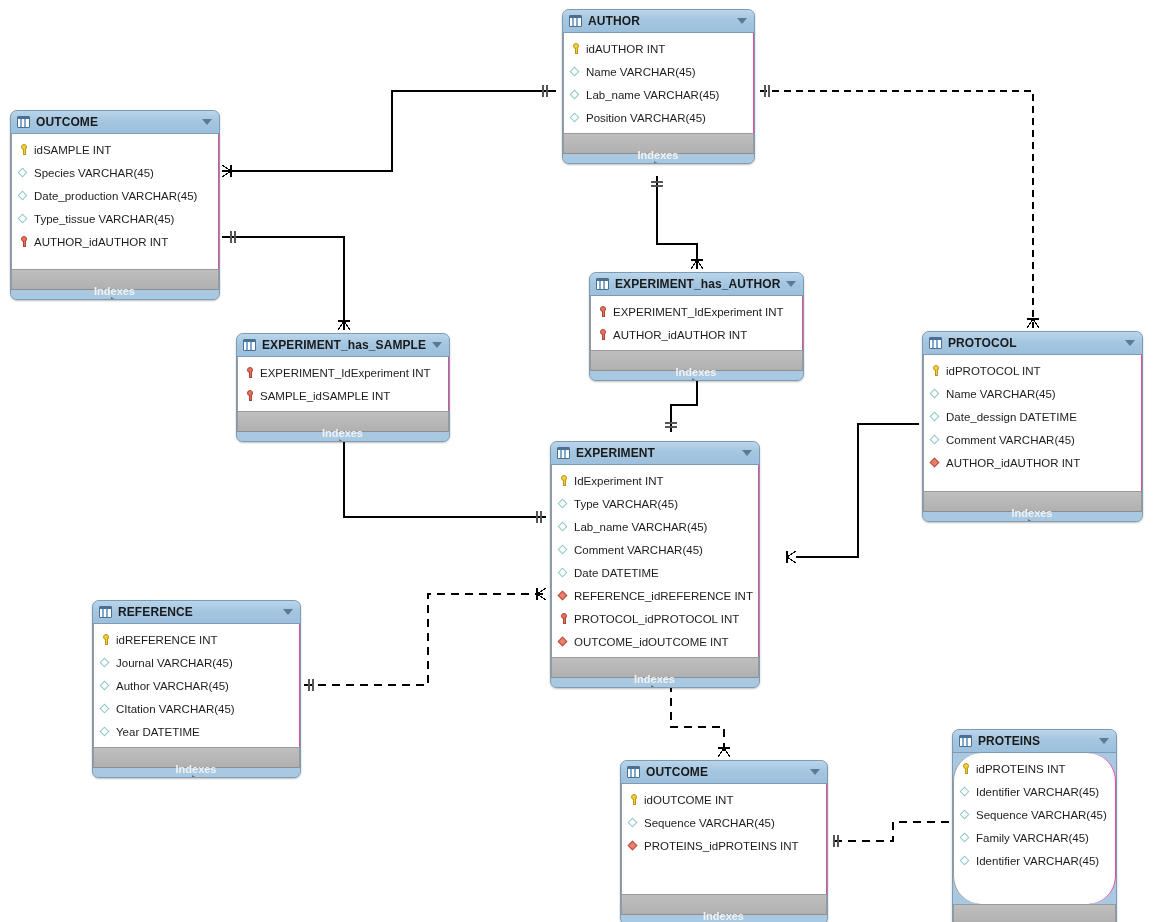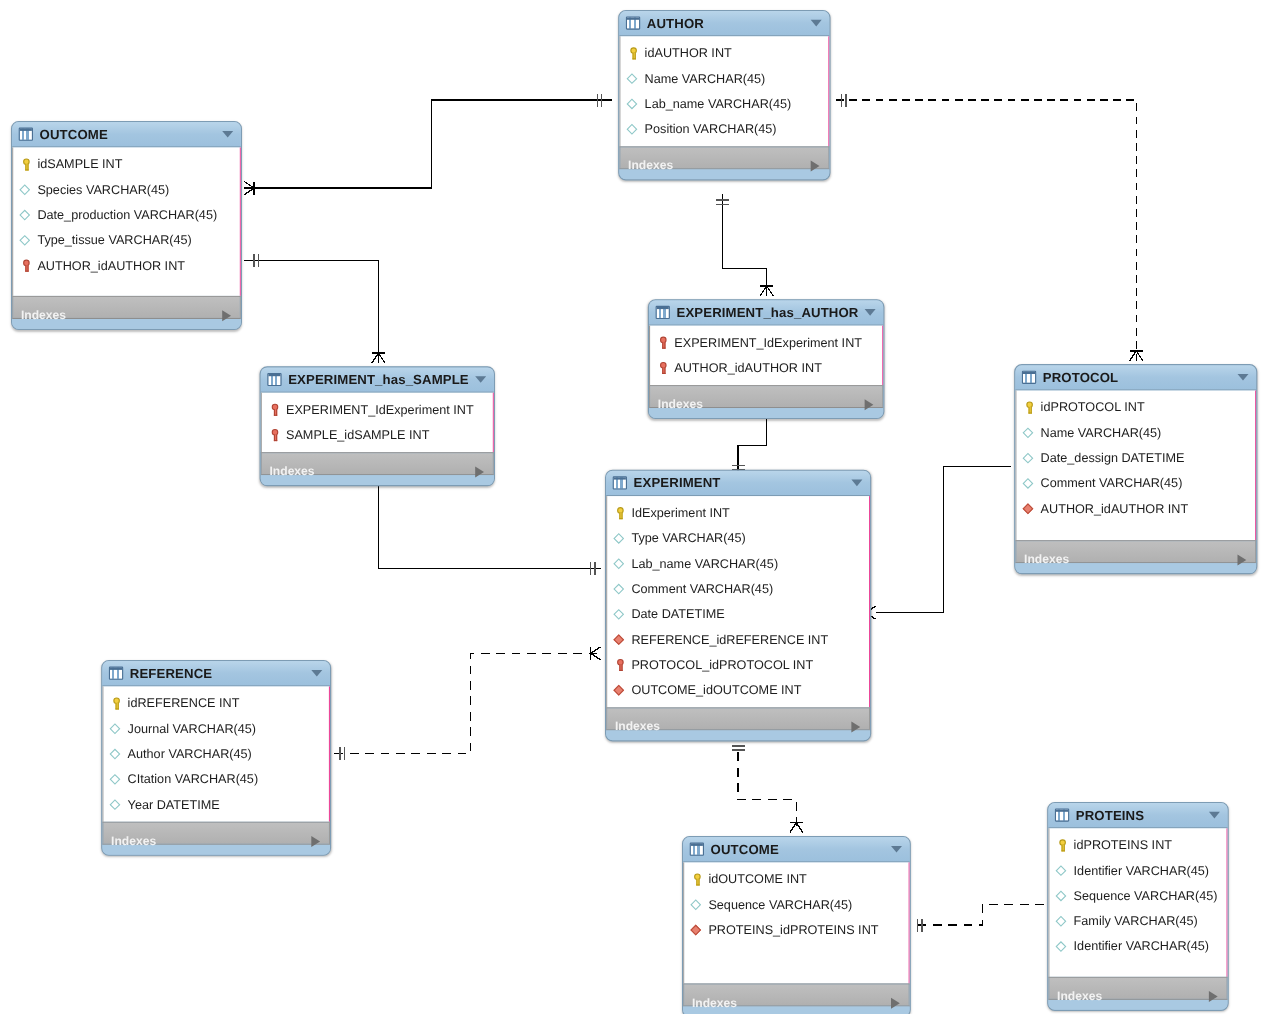--- a/index.html
+++ b/index.html
@@ -101,20 +101,21 @@
     transform:rotate(45deg);
   }
 
   .tbl-idx{
     height:21px;display:flex;align-items:center;justify-content:space-between;
     padding:15px 8px 0 7px;
     background:linear-gradient(to bottom,#bfbfbf 0%,#b0b0b0 100%);
     border-top:1px solid #9a9a9a;border-bottom:1px solid #8e8e8e;
     border-left:1px solid #9a9a9a;border-right:1px solid #9a9a9a;
     box-sizing:border-box;
+    flex-direction:column;
   }
   .idx-lbl{font-size:11px;font-weight:bold;color:#f2f2f2;}
   .idx-tri{
     width:0;height:0;
     border-top:5px solid transparent;border-bottom:5px solid transparent;
     border-left:8px solid #6f6f6f;
   }
   .tbl-foot{height:9px;background:#a9c9e2;}
 </style>
 </head>
@@ -374,21 +375,21 @@
             <span class="fi fkd"></span>
             <span>AUTHOR_idAUTHOR INT</span>
           </div>
         </div>
         <div class="tbl-idx">
           <span class="idx-lbl">Indexes</span>
           <span class="idx-tri"></span>
         </div>
         <div class="tbl-foot"></div>
       </div>
-      <div class="tbl" style="left: 550px; top: 427px; width: 242px;">
+      <div class="tbl" style="left: 550px; top: 441px; width: 210px;">
         <div class="tbl-hd">
           <span class="tbl-ico"></span>
           <span class="tbl-name">EXPERIMENT</span>
           <span class="caret"></span>
         </div>
         <div class="tbl-body" style="padding-bottom: 4px;">
           <div class="fld">
             <span class="fi pk"></span>
             <span>IdExperiment INT</span>
           </div>
@@ -486,21 +487,21 @@
           <span class="idx-tri"></span>
         </div>
         <div class="tbl-foot"></div>
       </div>
       <div class="tbl" style="left: 952px; top: 729px; width: 165px;">
         <div class="tbl-hd">
           <span class="tbl-ico"></span>
           <span class="tbl-name">PROTEINS</span>
           <span class="caret"></span>
         </div>
-        <div class="tbl-body" style="padding-bottom: 16px;">
+        <div class="tbl-body" style="padding-bottom: 32px; border-radius: 28px;">
           <div class="fld">
             <span class="fi pk"></span>
             <span>idPROTEINS INT</span>
           </div>
           <div class="fld">
             <span class="fi col"></span>
             <span>Identifier VARCHAR(45)</span>
           </div>
           <div class="fld">
             <span class="fi col"></span>

